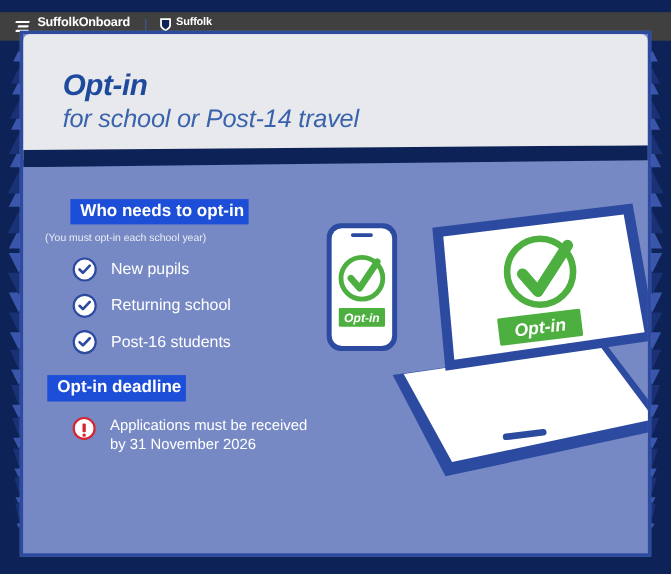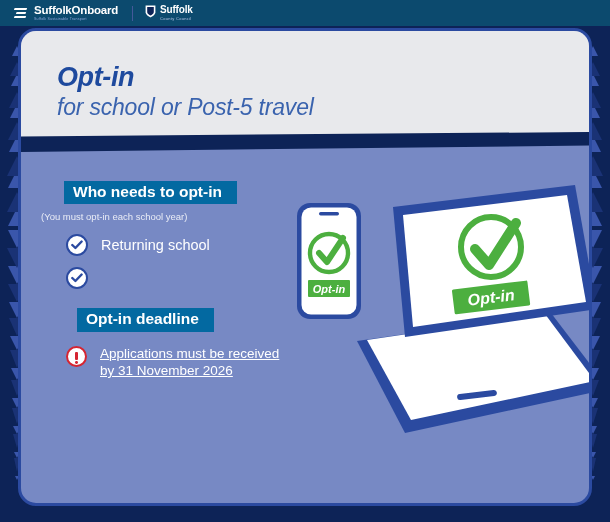--- a/index.html
+++ b/index.html
@@ -4,21 +4,21 @@
 <style>
   html,body{margin:0;padding:0;}
   body{
     width:610px;height:522px;overflow:hidden;
     background:#0d2357;
     font-family:"Liberation Sans", sans-serif;
   }
   .poster{position:relative;width:610px;height:522px;background:#0d2357;overflow:hidden;}
 
   
-  .topbar{position:absolute;left:0;top:0;width:610px;height:26px;background:#0c4a6e;display:flex;align-items:center;}
+  .topbar{position:absolute;left:0;top:11px;width:610px;height:26px;background:#404040;display:flex;align-items:center;}
   .logo-onboard{display:flex;align-items:center;margin-left:14px;}
   .ob-mark{width:15px;height:13px;margin-right:5px;position:relative;flex:none;}
   .ob-mark i{position:absolute;left:0;height:2.2px;background:#ffffff;transform:skewX(-20deg);border-radius:1px;}
   .ob-mark i:nth-child(1){top:1px;width:13px;}
   .ob-mark i:nth-child(2){top:5px;width:10px;left:2px;}
   .ob-mark i:nth-child(3){top:9px;width:12px;}
   .ob-txt{line-height:1;}
   .ob-name{font-size:11.5px;font-weight:bold;color:#ffffff;letter-spacing:-0.2px;white-space:nowrap;}
   .ob-sub{font-size:3.6px;color:#8fa6d8;letter-spacing:0.2px;margin-top:1.5px;white-space:nowrap;}
   .divider{width:1px;height:15px;background:#44599a;margin:0 12px 0 14px;}
@@ -31,60 +31,60 @@
 
   
   .tri-strip{position:absolute;top:26px;height:496px;width:34px;overflow:hidden;}
   .tri-strip.left{left:0;}
   .tri-strip.right{right:0;}
   .tri-strip svg{display:block;}
 
   
   .card{
     position:absolute;left:18px;top:28px;width:574px;height:478px;
-    background:#7789c4;border-radius:18px;overflow:hidden;
+    background:#7789c4;border-radius:0;overflow:hidden;
     border:3px solid #2b4aa0;box-sizing:border-box;
   }
   .card-inner{position:absolute;inset:0;overflow:hidden;border-radius:6px;}
 
   
   .header-panel{
     position:absolute;left:0;top:0;width:100%;height:115px;background:#e8e9ec;
     clip-path:polygon(0 0,100% 0,100% 88%,0 100%);
   }
   .header-stripe{
     position:absolute;left:0;top:101px;width:100%;height:20px;background:#0d2357;
     clip-path:polygon(0 22%,100% 0,100% 68%,0 100%);
   }
 
   .heading{position:absolute;left:36px;top:33px;}
   .h-main{font-size:27px;font-weight:bold;font-style:italic;color:#1e4a9e;letter-spacing:-0.4px;line-height:1;}
   .h-sub{font-size:23px;font-style:italic;color:#3a63ae;letter-spacing:-0.2px;line-height:1.1;margin-top:4px;white-space:nowrap;}
 
   
   .content{position:absolute;left:0;top:150px;width:300px;}
-  .pill{display:inline-block;background:#0369a1;color:#ffffff;font-size:15.5px;font-weight:bold;
-        padding:3px 15px 4px 9px;line-height:1.05;white-space:nowrap;}
+  .pill{display:inline-block;background:#1d4ed8;color:#ffffff;font-size:15.5px;font-weight:bold;
+        padding:3px 4px 4px 9px;line-height:1.05;white-space:nowrap;}
   .who-pill{margin-left:43px;}
   .note{margin-left:20px;margin-top:7px;font-size:9.5px;color:#e9ecf6;}
 
   .list{margin:12px 0 0 45px;}
   .li{display:flex;align-items:center;margin-bottom:11px;}
   .check{width:22px;height:22px;border-radius:50%;background:#ffffff;border:2.5px solid #2b4aa0;
          box-sizing:border-box;display:flex;align-items:center;justify-content:center;flex:none;}
   .check svg{display:block;}
   .li-label{margin-left:13px;font-size:14.5px;color:#ffffff;white-space:nowrap;}
 
-  .deadline-pill{margin-left:56px;margin-top:8px;}
+  .deadline-pill{margin-left:22px;margin-top:8px;}
   .warn-row{display:flex;align-items:flex-start;margin:13px 0 0 45px;}
   .warn{width:21px;height:21px;border-radius:50%;background:#ffffff;border:2.5px solid #d62532;
         box-sizing:border-box;display:flex;align-items:center;justify-content:center;flex:none;margin-top:1px;}
   .warn-bang{width:2.8px;height:8px;background:#d62532;border-radius:1px;position:relative;}
   .warn-bang:after{content:"";position:absolute;left:0;bottom:-4px;width:2.8px;height:2.8px;border-radius:50%;background:#d62532;}
-  .warn-txt{margin-left:13px;font-size:13.5px;color:#ffffff;line-height:1.3;text-decoration:underline;}
+  .warn-txt{margin-left:13px;font-size:13.5px;color:#ffffff;line-height:1.3;}
 
   
   .illus{position:absolute;left:258px;top:150px;width:330px;height:290px;}
   .illus svg{display:block;}
 </style>
 </head>
 <body>
 
 <div class="poster">
 
@@ -193,46 +193,55 @@
   </div>
 
   <div class="card">
     <div class="card-inner">
 
       <div class="header-panel"></div>
       <div class="header-stripe"></div>
 
       <div class="heading">
         <div class="h-main">Opt-in</div>
-        <div class="h-sub">for school or Post-5 travel</div>
+        <div class="h-sub">for school or Post-14 travel</div>
       </div>
 
       <div class="content">
 
         <div class="pill who-pill">Who needs to opt-in</div>
         <div class="note">(You must opt-in each school year)</div>
 
         <div class="list">
 
+          <div class="li">
+            <span class="check">
+              <svg width="12" height="10" viewBox="0 0 12 10">
+                <path d="M1.3 5.0 L4.4 8.0 L10.6 1.5" fill="none" stroke="#2b4aa0" stroke-width="2.4" stroke-linecap="round" stroke-linejoin="round"></path>
+              </svg>
+            </span>
+            <span class="li-label">New pupils</span>
+          </div>
 
           <div class="li">
             <span class="check">
               <svg width="12" height="10" viewBox="0 0 12 10">
                 <path d="M1.3 5.0 L4.4 8.0 L10.6 1.5" fill="none" stroke="#2b4aa0" stroke-width="2.4" stroke-linecap="round" stroke-linejoin="round"></path>
               </svg>
             </span>
             <span class="li-label">Returning school</span>
           </div>
 
           <div class="li">
             <span class="check">
               <svg width="12" height="10" viewBox="0 0 12 10">
                 <path d="M1.3 5.0 L4.4 8.0 L10.6 1.5" fill="none" stroke="#2b4aa0" stroke-width="2.4" stroke-linecap="round" stroke-linejoin="round"></path>
               </svg>
             </span>
+            <span class="li-label">Post-16 students</span>
           </div>
         </div>
 
         <div class="pill deadline-pill">Opt-in deadline</div>
 
         <div class="warn-row">
           <span class="warn">
             <span class="warn-bang"></span>
           </span>
           <span class="warn-txt">

